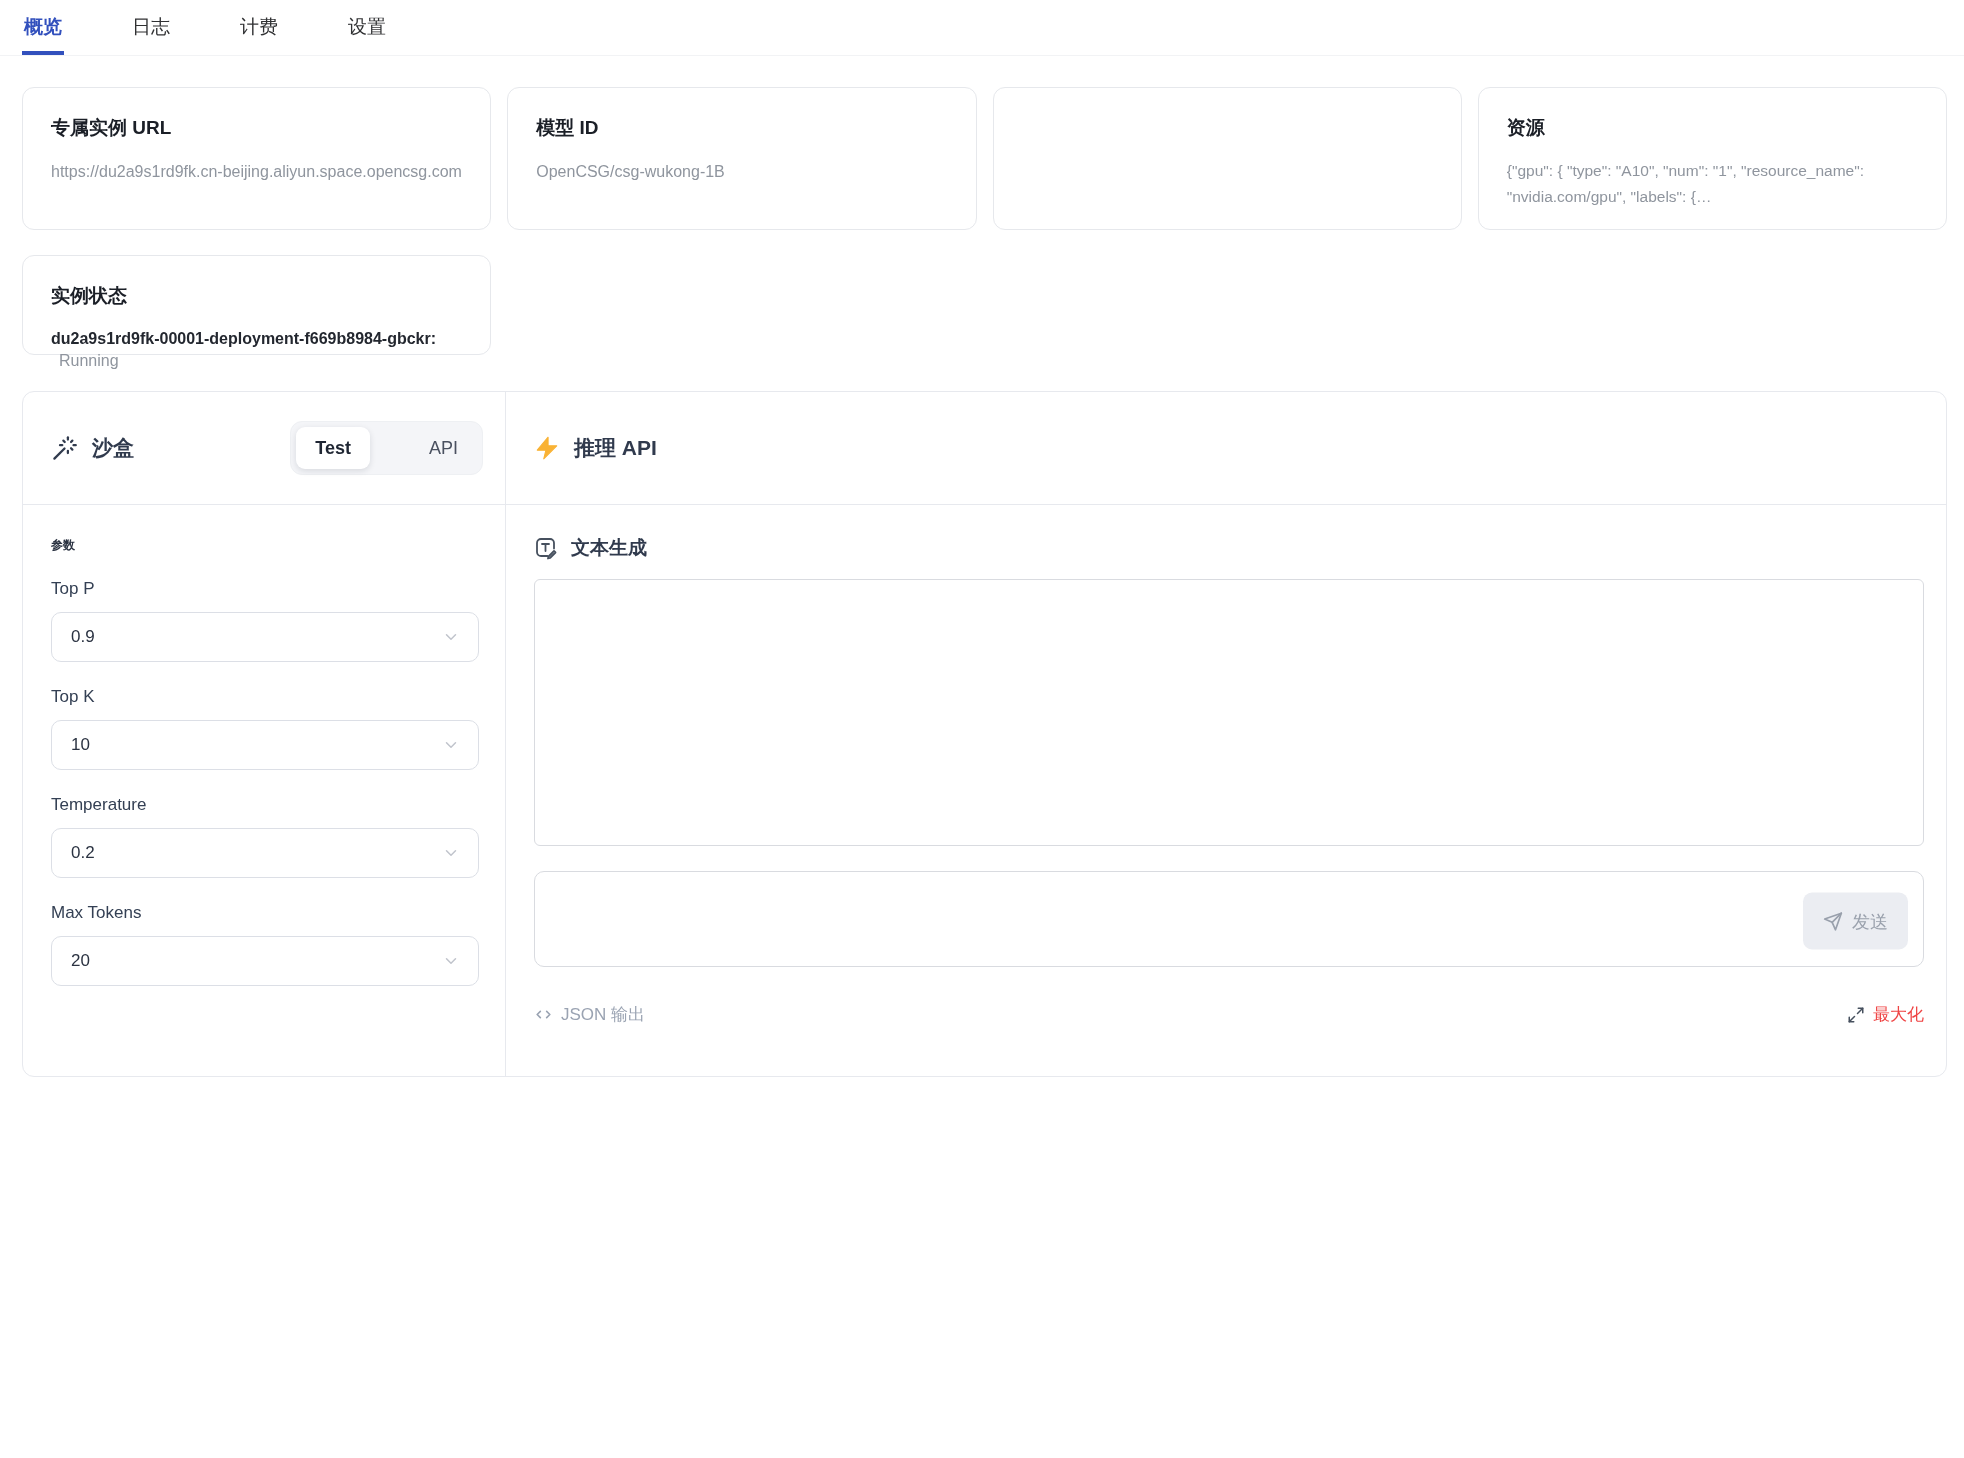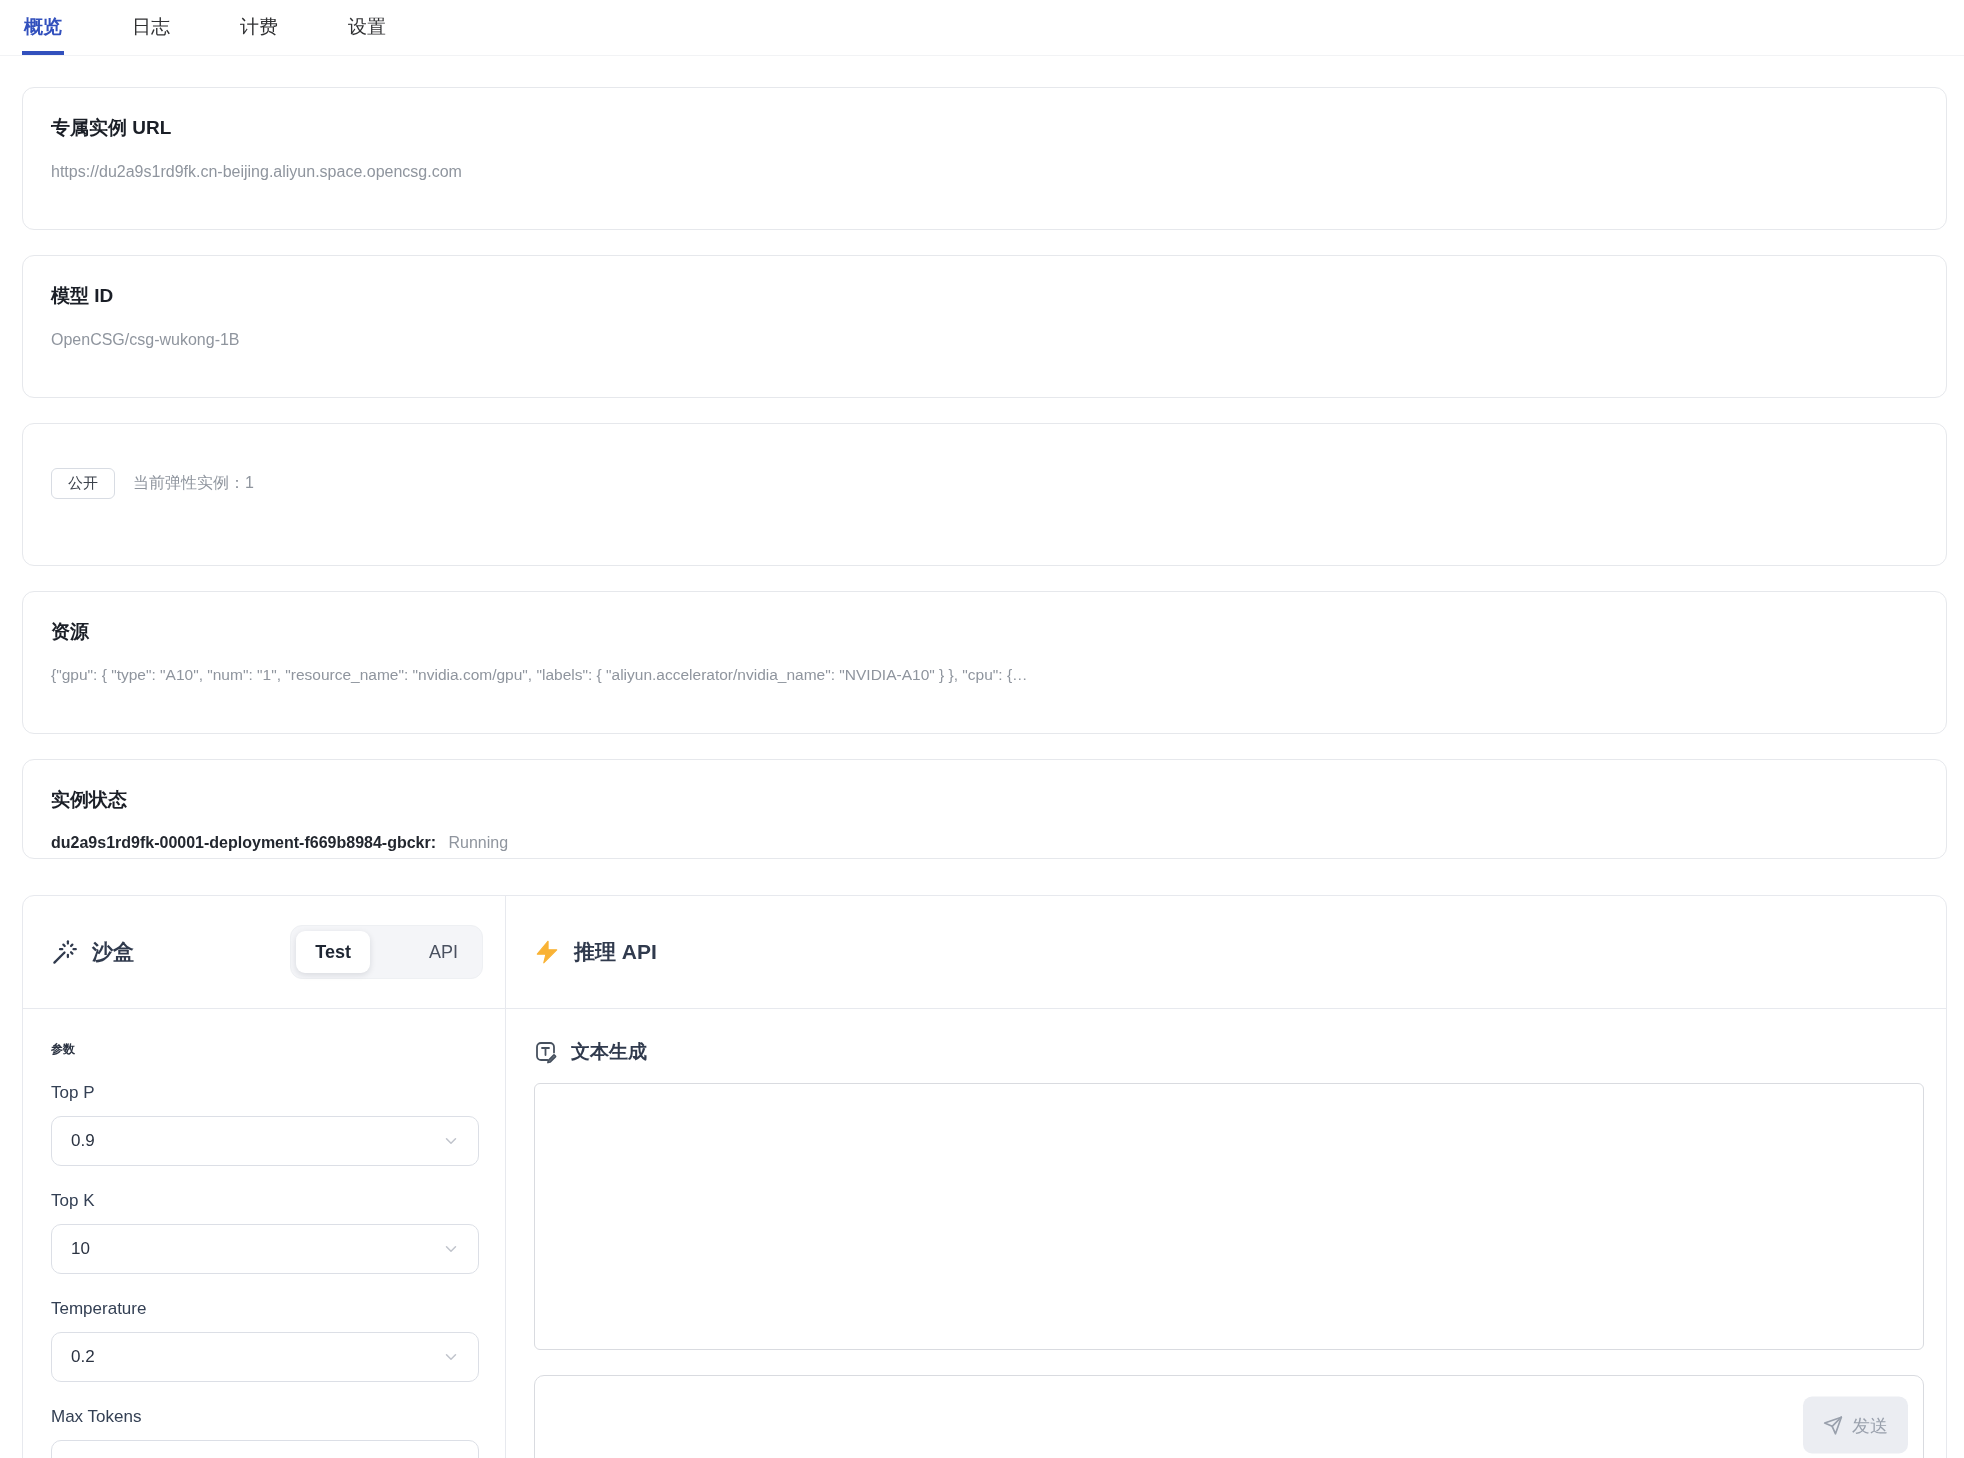--- a/index.html
+++ b/index.html
@@ -7,21 +7,21 @@
     font-family:"Liberation Sans","DejaVu Sans",sans-serif; color:#1f2329; }
 
   
   .tabbar { display:flex; align-items:flex-end; gap:66px; padding:0 0 0 22px;
     height:56px; border-bottom:1px solid #f2f3f5; }
   .tab { font-size:19px; color:#303133; padding:14px 2px 13px; cursor:pointer;
     border-bottom:4px solid transparent; line-height:22px; }
   .tab.active { color:#3250bd; font-weight:700; border-bottom-color:#3250bd; }
 
   
-  .cards { display:grid; grid-template-columns:1fr; column-gap:16px; row-gap:25px;
+  .cards { display:grid; grid-template-columns:1fr 1fr 1fr 1fr; column-gap:16px; row-gap:25px;
     margin:31px 17px 0 22px; }
   .card { border:1px solid #e6e8ec; border-radius:12px; background:#fff; padding:28px; }
   .card.h1 { height:143px; }
   .card.h2 { height:100px; }
   .card-title { font-size:19px; font-weight:700; color:#1b1f27; line-height:24px; }
   .card-value { margin-top:21px; font-size:16px; color:#8f959e; line-height:22px;
     white-space:nowrap; overflow:hidden; text-overflow:ellipsis; }
   .card-json { margin-top:18px; font-size:15.5px; color:#8f959e; line-height:26px;
     display:-webkit-box; -webkit-line-clamp:2; -webkit-box-orient:vertical; overflow:hidden; }
   .badge-row { margin-top:16px; display:flex; align-items:center; gap:18px; }
@@ -98,24 +98,20 @@
     <div class="card-title">专属实例 URL</div>
     <div class="card-value">https://du2a9s1rd9fk.cn-beijing.aliyun.space.opencsg.com</div>
   </div>
 
   <div class="card h1">
     <div class="card-title">模型 ID</div>
     <div class="card-value">OpenCSG/csg-wukong-1B</div>
   </div>
 
   <div class="card h1">
-    <div class="badge-row">
-      <span class="badge">公开</span>
-      <span class="badge-note">当前弹性实例：1</span>
-    </div>
   </div>
 
   <div class="card h1">
     <div class="card-title">资源</div>
     <div class="card-json">{"gpu": { "type": "A10", "num": "1", "resource_name": "nvidia.com/gpu", "labels": { "aliyun.accelerator/nvidia_name": "NVIDIA-A10" } }, "cpu": {…</div>
   </div>
 
   <div class="card h2">
     <div class="card-title">实例状态</div>
     <div class="status-row">

